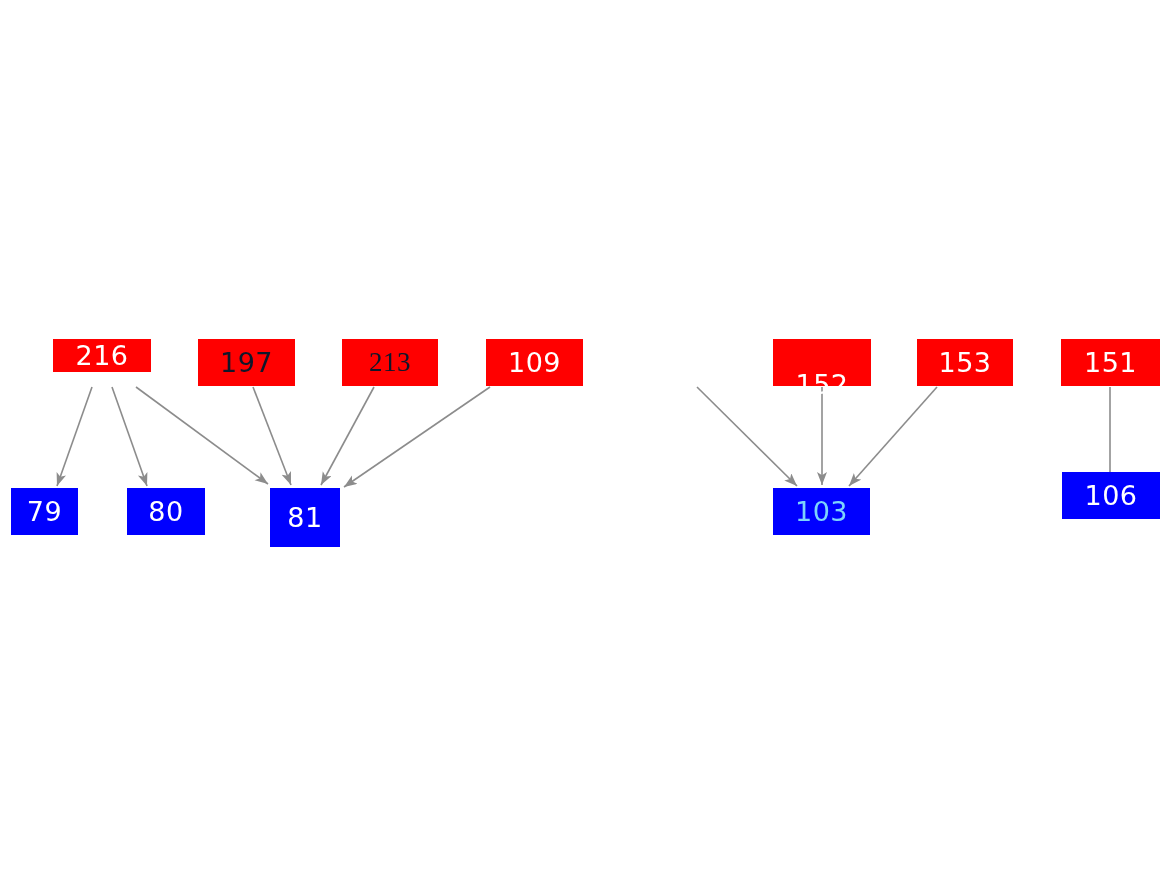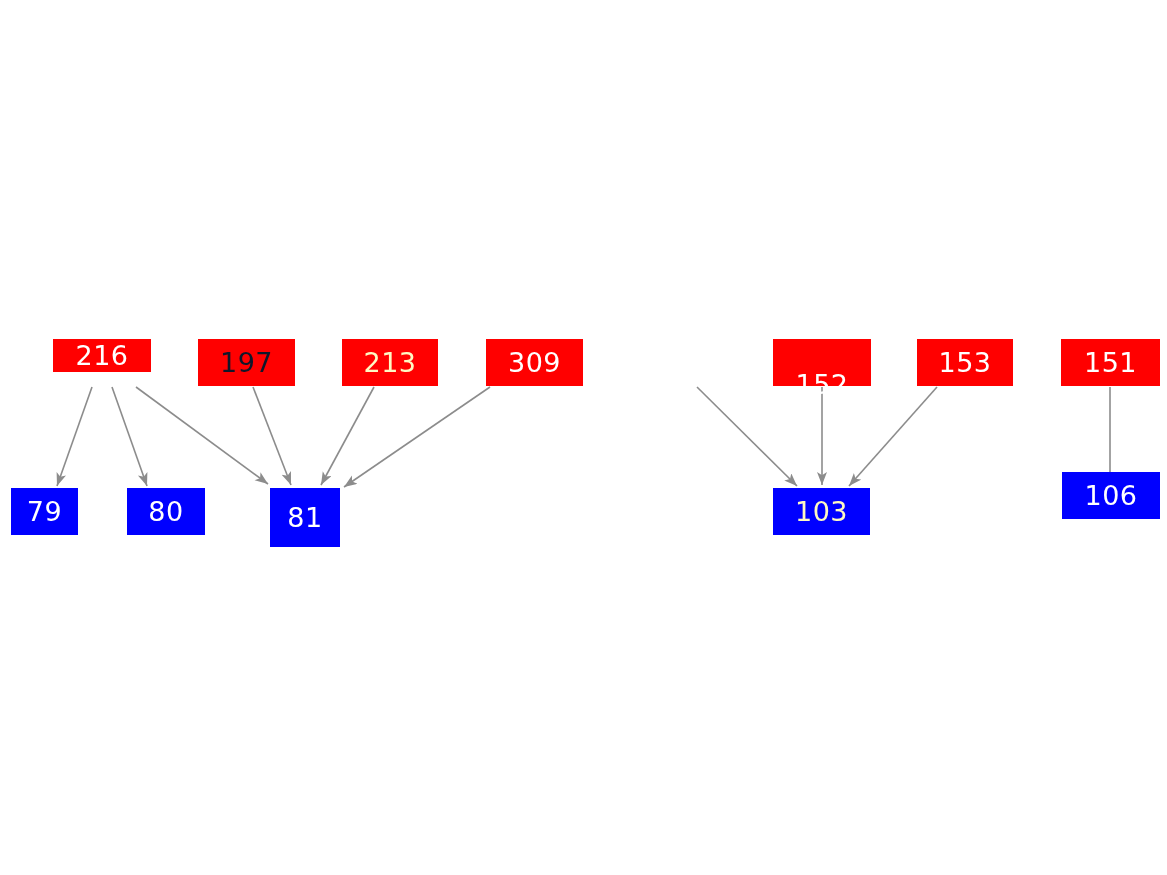--- a/index.html
+++ b/index.html
@@ -67,43 +67,43 @@
       </g>
   </svg>
   <div id="nodes-layer">
       <div class="node" style="left: 53px; top: 339px; width: 98px; height: 33px; background: rgb(255, 0, 0);">
         <span class="node-label" style="color: rgb(255, 255, 255);">216</span>
       </div>
       <div class="node" style="left: 198px; top: 339px; width: 97px; height: 47px; background: rgb(255, 0, 0);">
         <span class="node-label" style="color: #0f172a;">197</span>
       </div>
       <div class="node" style="left: 342px; top: 339px; width: 96px; height: 47px; background: rgb(255, 0, 0);">
-        <span class="node-label" style="color: #fef9c3;">213</span>
+        <span class="node-label" style="color: #0f172a; font-family: Liberation Serif, serif;">213</span>
       </div>
       <div class="node" style="left: 486px; top: 339px; width: 97px; height: 47px; background: rgb(255, 0, 0);">
-        <span class="node-label" style="color: rgb(255, 255, 255);">309</span>
+        <span class="node-label" style="color: rgb(255, 255, 255);">109</span>
       </div>
       <div class="node" style="left: 773px; top: 339px; width: 98px; height: 47px; background: rgb(255, 0, 0);">
         <span class="node-label" style="color: rgb(255, 255, 255); margin-top: 44px;">152</span>
       </div>
       <div class="node" style="left: 917px; top: 339px; width: 96px; height: 47px; background: rgb(255, 0, 0);">
         <span class="node-label" style="color: #ffffff;">153</span>
       </div>
       <div class="node" style="left: 1061px; top: 339px; width: 99px; height: 47px; background: rgb(255, 0, 0);">
         <span class="node-label" style="color: rgb(255, 255, 255);">151</span>
       </div>
       <div class="node" style="left: 11px; top: 488px; width: 67px; height: 47px; background: rgb(0, 0, 255);">
         <span class="node-label" style="color: rgb(255, 255, 255);">79</span>
       </div>
       <div class="node" style="left: 127px; top: 488px; width: 78px; height: 47px; background: rgb(0, 0, 255);">
         <span class="node-label" style="color: rgb(255, 255, 255);">80</span>
       </div>
       <div class="node" style="left: 270px; top: 488px; width: 70px; height: 59px; background: rgb(0, 0, 255);">
         <span class="node-label" style="color: rgb(255, 255, 255);">81</span>
       </div>
       <div class="node" style="left: 773px; top: 488px; width: 97px; height: 47px; background: rgb(0, 0, 255);">
-        <span class="node-label" style="color: #fef9c3;">103</span>
+        <span class="node-label" style="color: #7dd3fc;">103</span>
       </div>
       <div class="node" style="left: 1062px; top: 472px; width: 98px; height: 47px; background: rgb(0, 0, 255);">
         <span class="node-label" style="color: rgb(255, 255, 255);">106</span>
       </div>
     </div>
 </div>
 
 </body></html>

